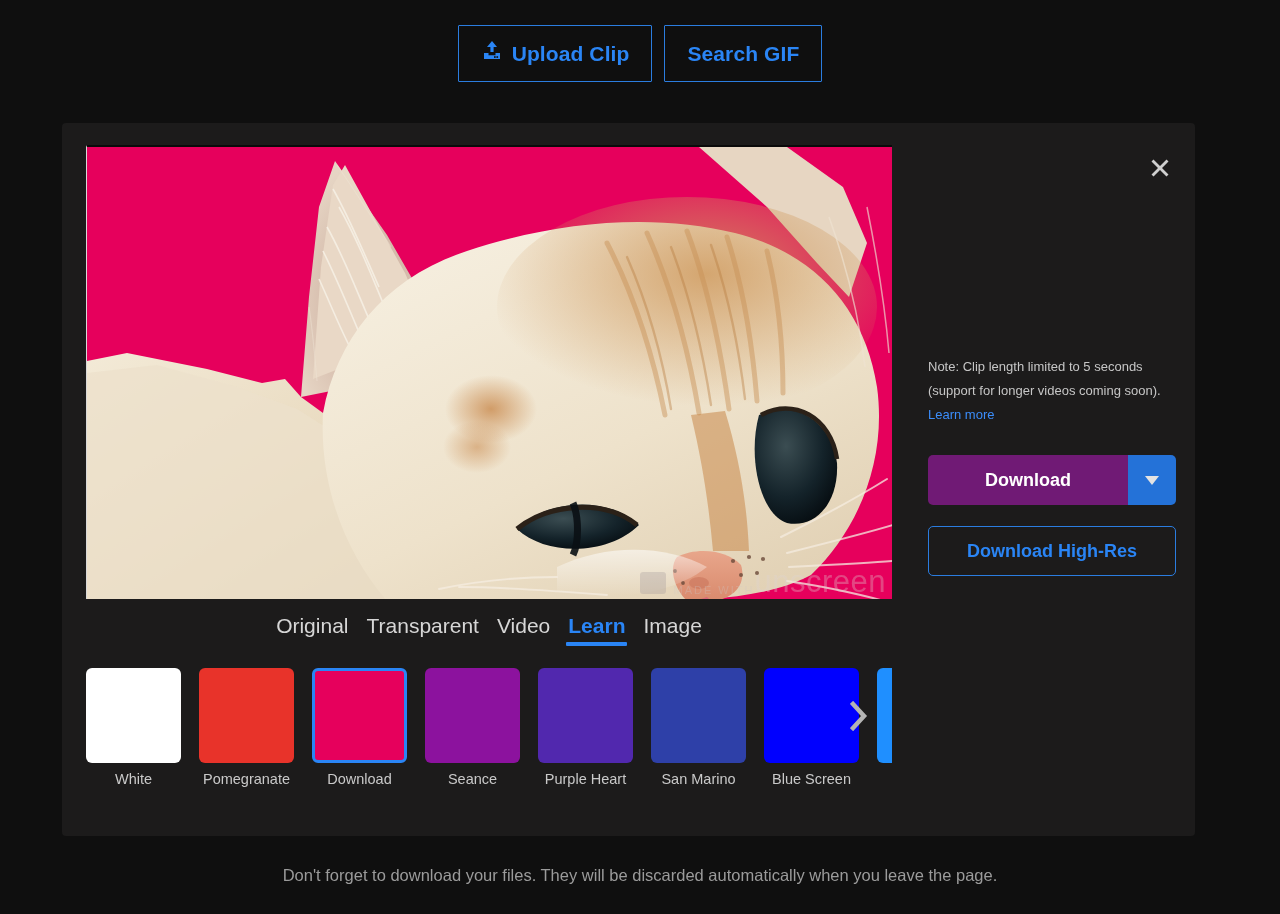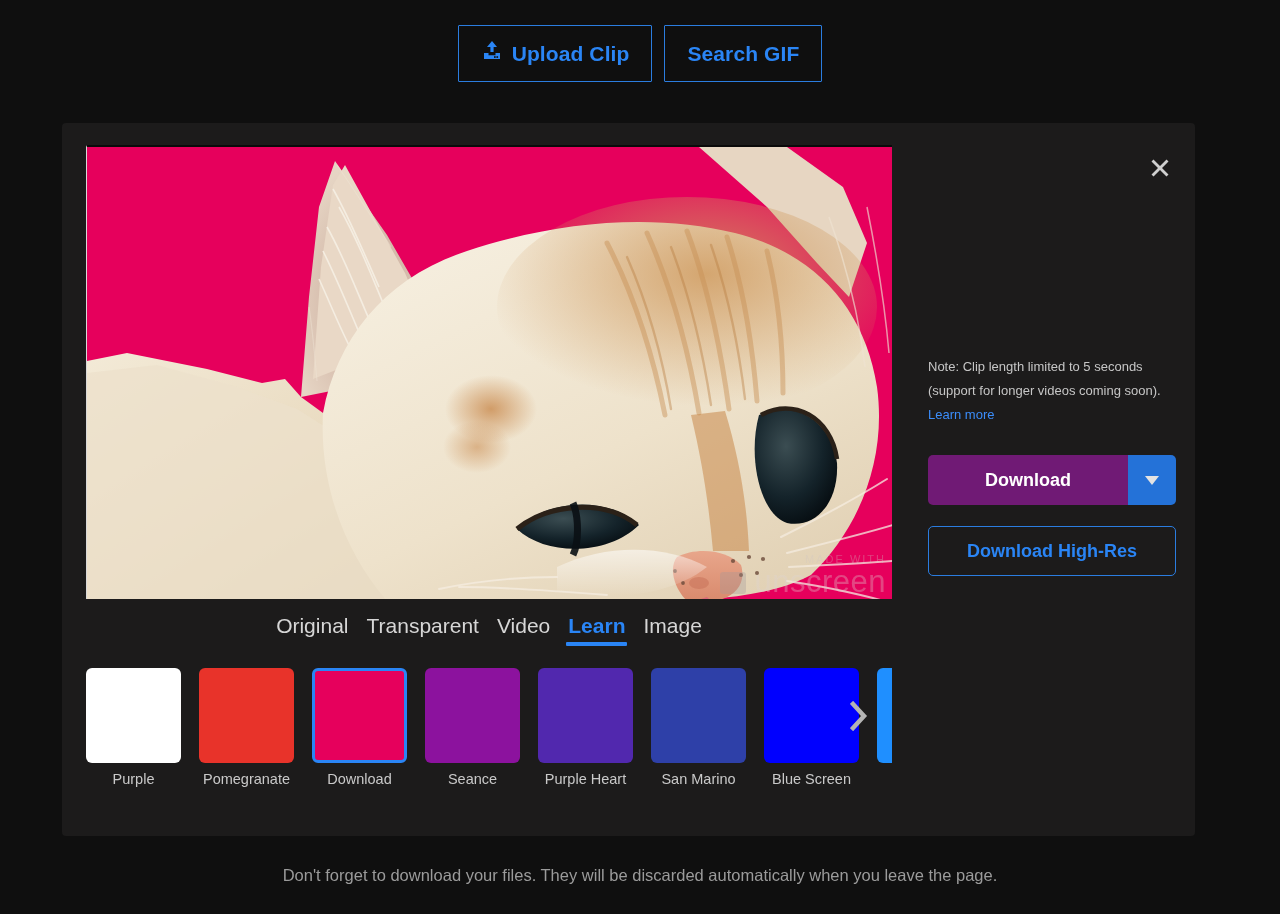--- a/index.html
+++ b/index.html
@@ -84,21 +84,21 @@
   .watermark {
     position: absolute;
     right: 6px;
     bottom: 2px;
     display: flex;
     align-items: flex-end;
     gap: 8px;
     opacity: .32;
     pointer-events: none;
   }
-  .wm-col { display: flex; flex-direction: column; align-items: flex-end; }
+  .wm-col { display: flex; align-items: flex-end; }
   .wm-small {
     font-size: 11px;
     letter-spacing: 2px;
     color: #cfc6c4;
     margin-bottom: 1px;
   }
   .wm-big {
     font-size: 31px;
     color: #ded5d3;
     letter-spacing: .5px;
@@ -448,21 +448,21 @@
     <div class="tab">Video</div>
     <div class="tab active">Learn</div>
     <div class="tab">Image</div>
   </div>
 
   <div class="swatch-strip">
     <div class="swatch-track">
 
       <div class="swatch-cell">
         <div class="chip" style="background:#ffffff"></div>
-        <div class="chip-label">Purple</div>
+        <div class="chip-label">White</div>
       </div>
 
       <div class="swatch-cell">
         <div class="chip" style="background:#e8332a"></div>
         <div class="chip-label">Pomegranate</div>
       </div>
 
       <div class="swatch-cell selected">
         <div class="chip" style="background:#e6005c"></div>
         <div class="chip-label">Download</div>

